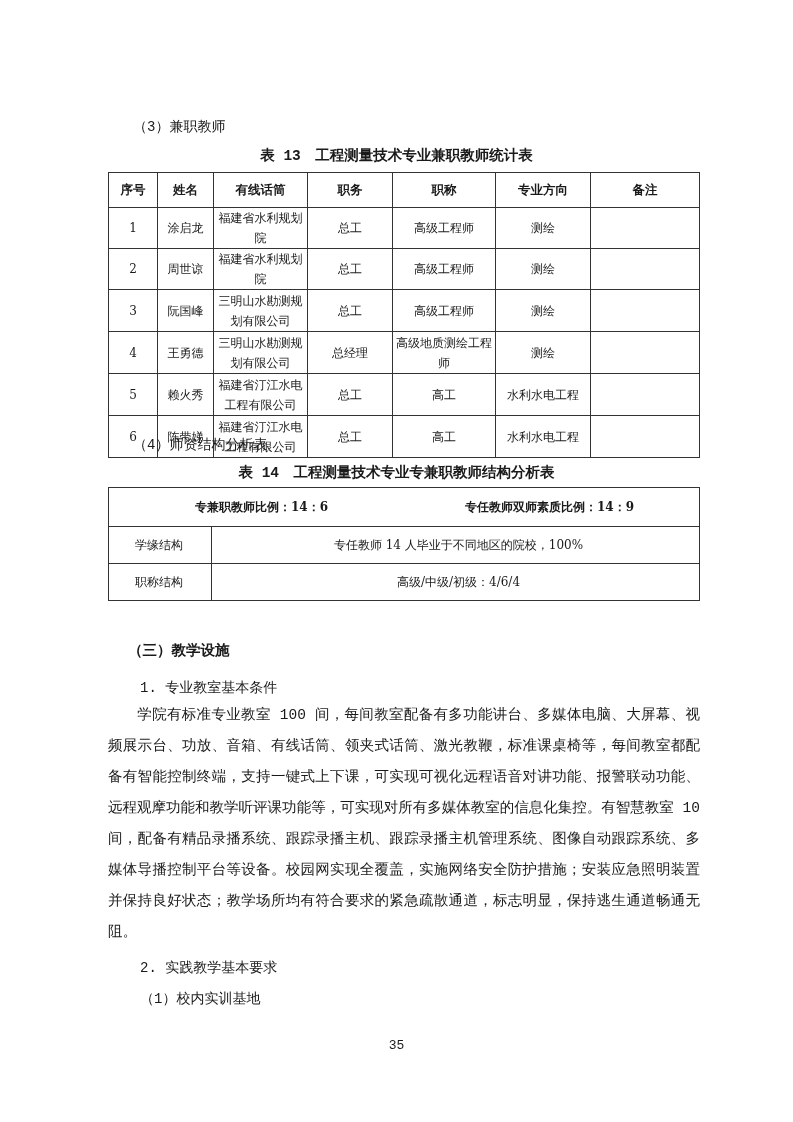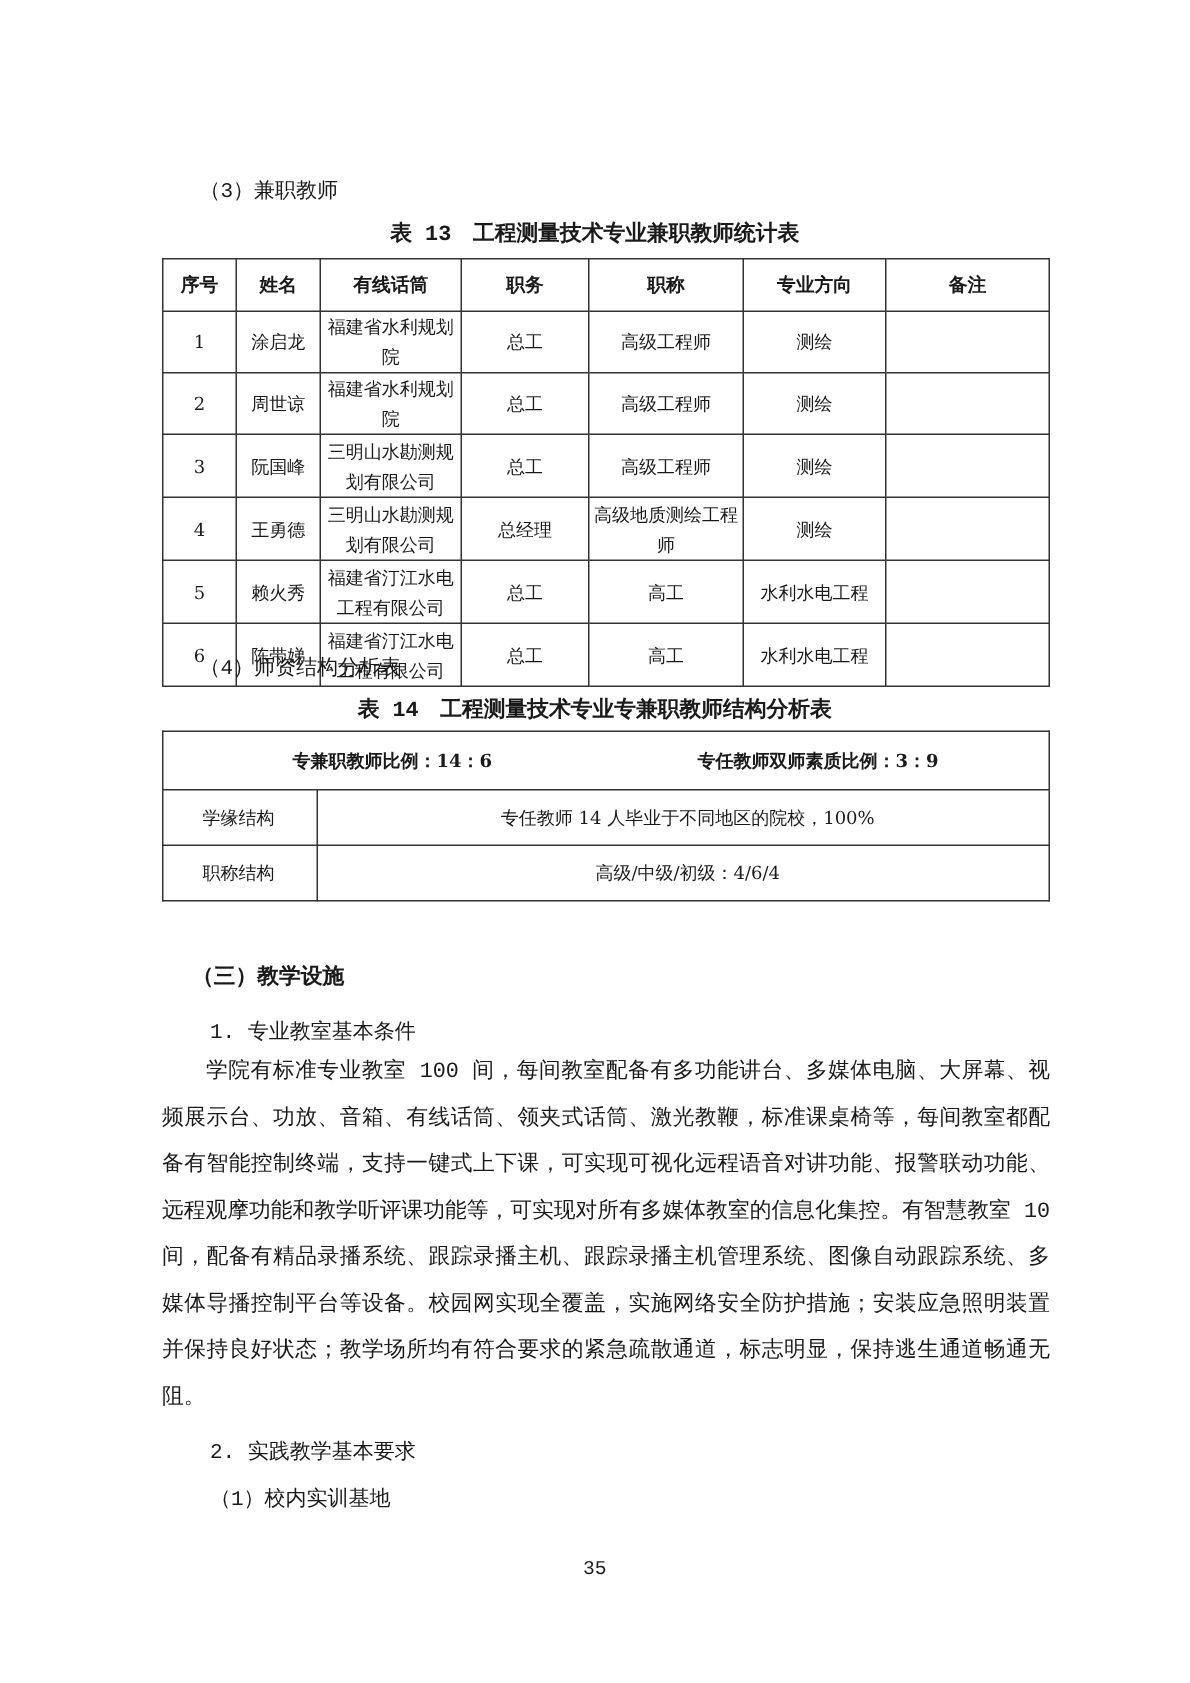--- a/index.html
+++ b/index.html
@@ -116,21 +116,21 @@
 <div class="abs h-sub" style="top:436px;">（4）师资结构分析表</div>
 
 <div class="abs cap" style="top:463px;">表 14　工程测量技术专业专兼职教师结构分析表</div>
 
 <table id="t14">
   <tbody>
     <tr class="ratio">
       <td colspan="2">
         <div class="ratio-wrap">
           <span class="ratio-a">专兼职教师比例：14：6</span>
-          <span>专任教师双师素质比例：3：9</span>
+          <span>专任教师双师素质比例：14：9</span>
         </div>
       </td>
     </tr>
     <tr class="row">
       <td class="lbl">学缘结构</td>
       <td>专任教师 14 人毕业于不同地区的院校，100%</td>
     </tr>
     <tr class="row">
       <td class="lbl">职称结构</td>
       <td>高级/中级/初级：4/6/4</td>

